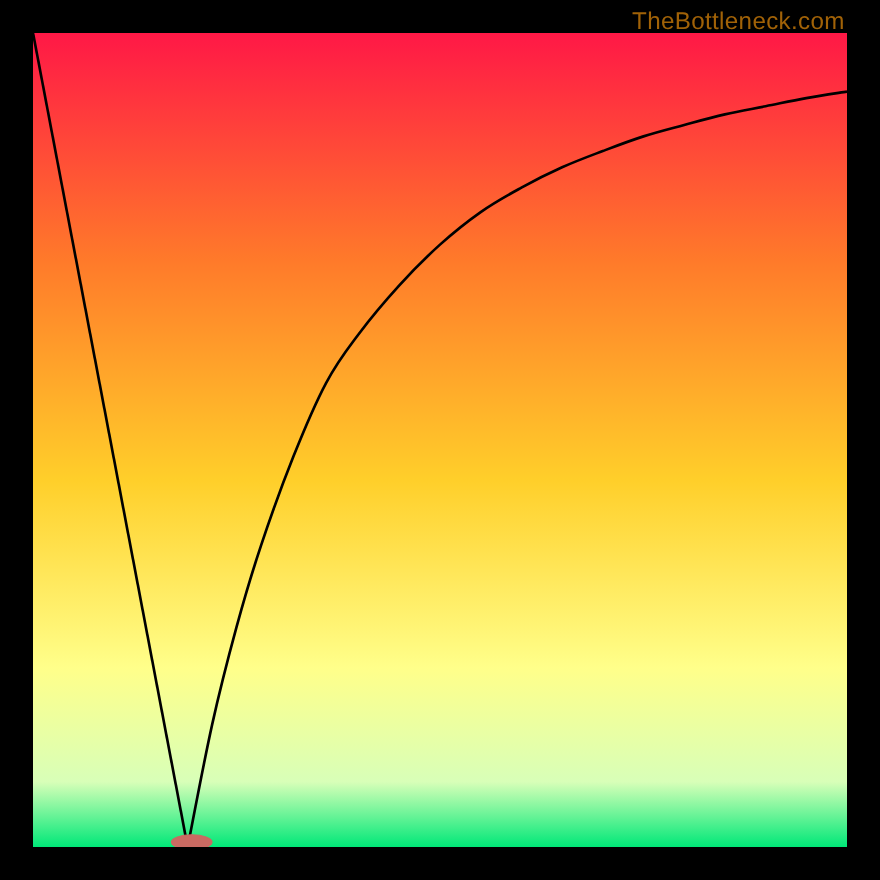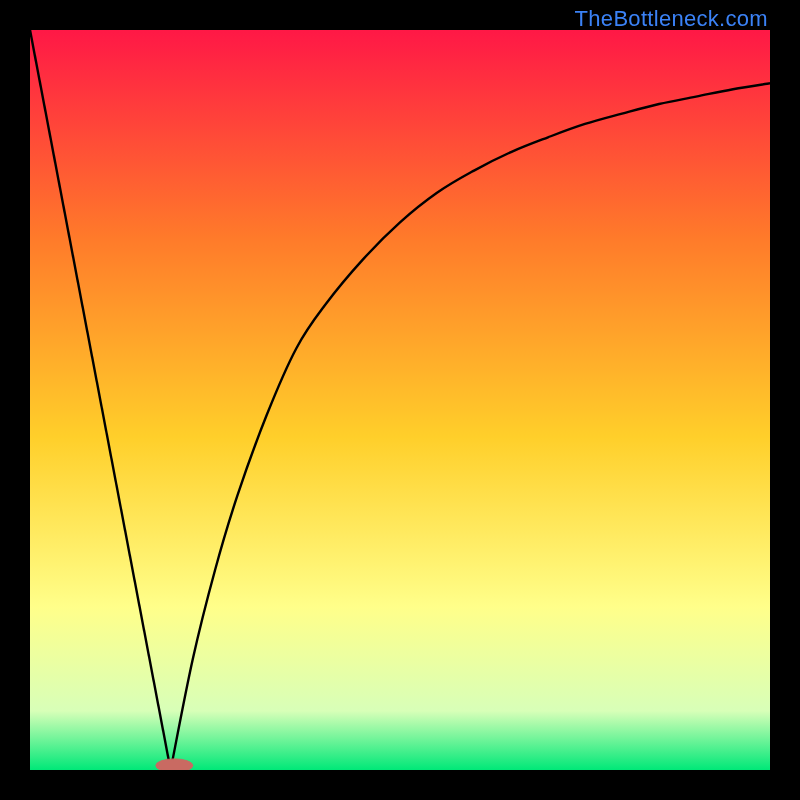--- a/index.html
+++ b/index.html
@@ -23,21 +23,21 @@
     position: absolute;
     left: 0;
     top: 0;
     width: 740px;
     height: 740px;
   }
   .watermark {
     position: absolute;
     top: 6px;
     right: 32px;
-    color: #3b82f6;
+    color: #a16207;
     font-size: 22px;
     font-weight: 500;
     letter-spacing: 0.3px;
     z-index: 10;
   }
   svg {
     display: block;
   }
 </style>
 </head>

